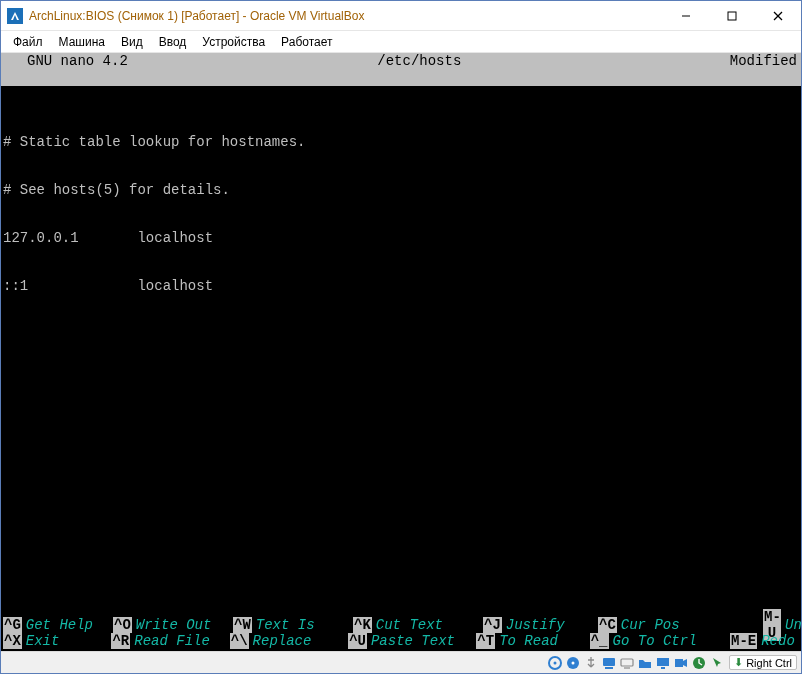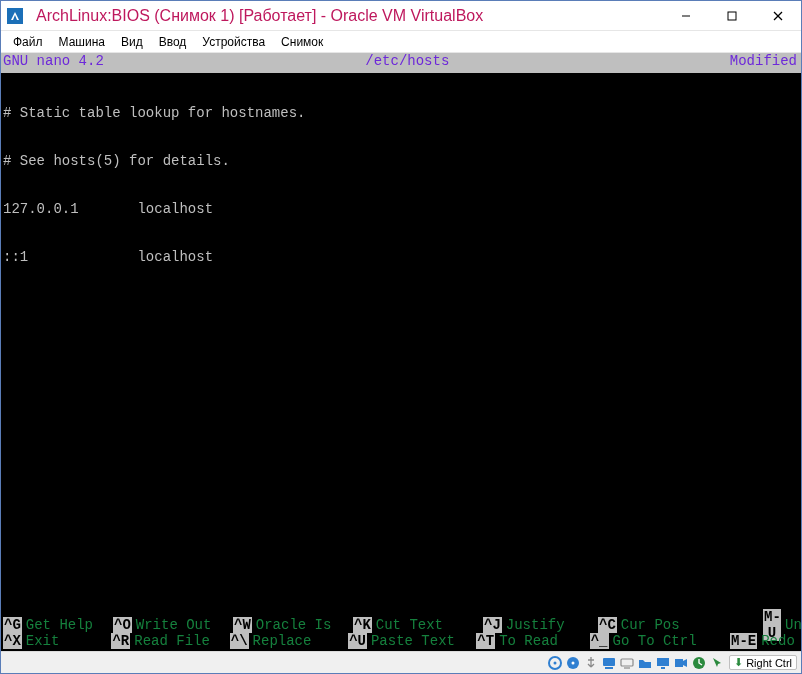--- a/index.html
+++ b/index.html
@@ -1,41 +1,41 @@
 <!DOCTYPE html>
 <html><head>
 <meta charset="utf-8">
 <style>
   * { margin: 0; padding: 0; box-sizing: border-box; }
   html, body { width: 802px; height: 674px; font-family: "Segoe UI", Tahoma, sans-serif; background: #fff; overflow: hidden; }
   .window { width: 802px; height: 674px; border: 1px solid #5a7db8; display: flex; flex-direction: column; background: #fff; }
   
   .titlebar { height: 30px; display: flex; align-items: center; padding: 0 0 0 6px; background: #fff; border-bottom: 1px solid #e6e6e6; }
   .titlebar .appicon { width: 16px; height: 16px; margin-right: 6px; display: inline-flex; }
-  .titlebar .title { flex: 1; font-size: 16px; color: #be185d; white-space: nowrap; overflow: hidden; text-overflow: ellipsis; margin-left: 7px; }
+  .titlebar .title { flex: 1; font-size: 12px; color: #a16207; white-space: nowrap; overflow: hidden; text-overflow: ellipsis; }
   .winbtns { display: flex; height: 100%; }
   .winbtn { width: 46px; height: 100%; display: flex; align-items: center; justify-content: center; }
   .winbtn svg { width: 10px; height: 10px; }
   
   .menubar { height: 22px; display: flex; align-items: center; padding: 0 4px; font-size: 12px; color: #000; background: #fff; border-bottom: 1px solid #e6e6e6; }
   .menubar .mitem { padding: 6px 8px; cursor: default; }
   
   .terminal { flex: 1; background: #000; color: #bfbfbf; font-family: "Courier New", monospace; font-size: 14px; line-height: 16px; position: relative; overflow: hidden; }
-  .term-header { background: #bfbfbf; color: #6d28d9; height: 20px; display: flex; }
+  .term-header { background: #bfbfbf; color: #000000; height: 33px; display: flex; padding-left: 24px; }
   .term-header .left { flex: 0 0 auto; padding-left: 2px; }
   .term-header .center { flex: 1; text-align: center; }
   .term-header .right { flex: 0 0 auto; padding-right: 4px; margin-left: 19px; }
-  .term-body { padding: 0 2px; white-space: pre; }
+  .term-body { padding: 16px 2px; white-space: pre; }
   .term-body .line { height: 16px; }
   .cursor { display: inline-block; width: 8px; height: 2px; background: #bfbfbf; vertical-align: -2px; margin-left: 0; }
   .shortcuts { position: absolute; bottom: 0; left: 0; right: 0; padding: 0 2px 2px 2px; }
   .sc-row { display: flex; height: 16px; }
   .sc { display: flex; align-items: center; }
   .sc .key { background: #bfbfbf; color: #000; padding: 0 1px; font-weight: bold; min-width: 18px; text-align: center; }
-  .sc .lbl { color: #15803d; padding: 0 4px 0 4px; }
+  .sc .lbl { color: #14b8a6; padding: 0 4px 0 4px; font-style: italic; }
   
   .statusbar { height: 22px; background: #f0f0f0; border-top: 1px solid #dcdcdc; display: flex; align-items: center; justify-content: flex-end; padding: 0 4px; gap: 2px; }
   .statusbar .sicon { width: 16px; height: 16px; display: inline-flex; align-items: center; justify-content: center; }
   .statusbar .hostkey { font-size: 11px; color: #000; padding: 0 4px; border: 1px solid #c0c0c0; border-radius: 2px; background: #fff; margin-left: 2px; display: flex; align-items: center; gap: 3px; }
   .statusbar .hostkey .arrow { color: #2b8a3e; }
 </style>
 </head>
 <body>
 
 <div class="window">
@@ -67,21 +67,21 @@
       </div>
     </div>
   </div>
 
   <div class="menubar">
     <span class="mitem">Файл</span>
     <span class="mitem">Машина</span>
     <span class="mitem">Вид</span>
     <span class="mitem">Ввод</span>
     <span class="mitem">Устройства</span>
-    <span class="mitem">Снимок</span>
+    <span class="mitem">Работает</span>
   </div>
 
   <div class="terminal">
     <div class="term-header">
       <span class="left"> GNU nano 4.2</span>
       <span class="center">/etc/hosts</span>
       <span class="right">Modified</span>
     </div>
     <div class="term-body">
       <div class="line"># Static table lookup for hostnames.</div>
@@ -95,21 +95,21 @@
           <span class="sc" style="width: 110px;">
             <span class="key">^G</span>
             <span class="lbl">Get Help</span>
           </span>
           <span class="sc" style="width: 120px;">
             <span class="key">^O</span>
             <span class="lbl">Write Out</span>
           </span>
           <span class="sc" style="width: 120px;">
             <span class="key">^W</span>
-            <span class="lbl">Oracle Is</span>
+            <span class="lbl">Text Is</span>
           </span>
           <span class="sc" style="width: 130px;">
             <span class="key">^K</span>
             <span class="lbl">Cut Text</span>
           </span>
           <span class="sc" style="width: 115px;">
             <span class="key">^J</span>
             <span class="lbl">Justify</span>
           </span>
           <span class="sc" style="width: 125px;">

